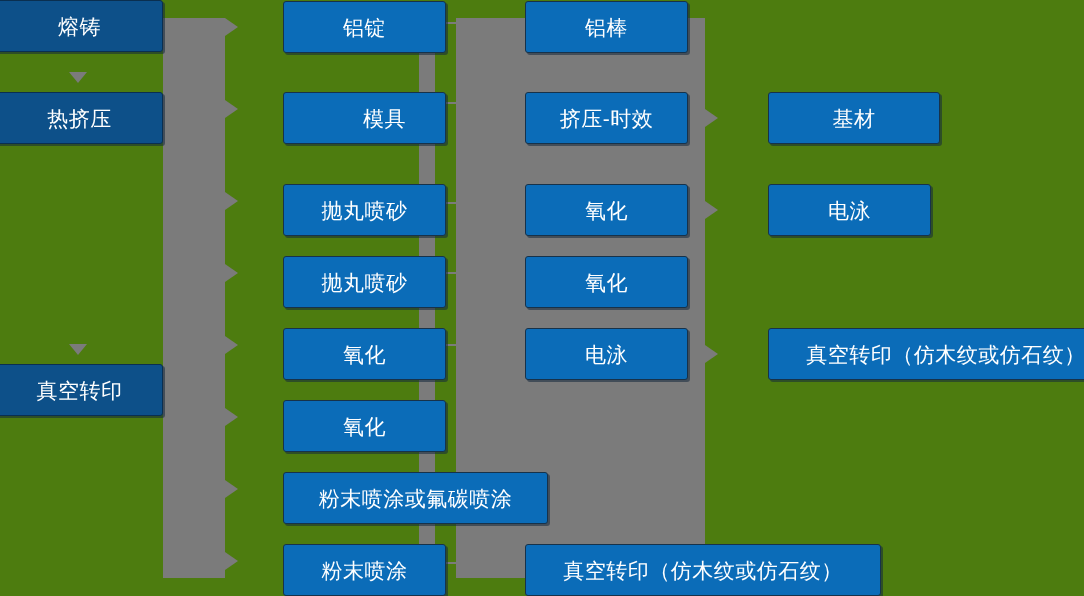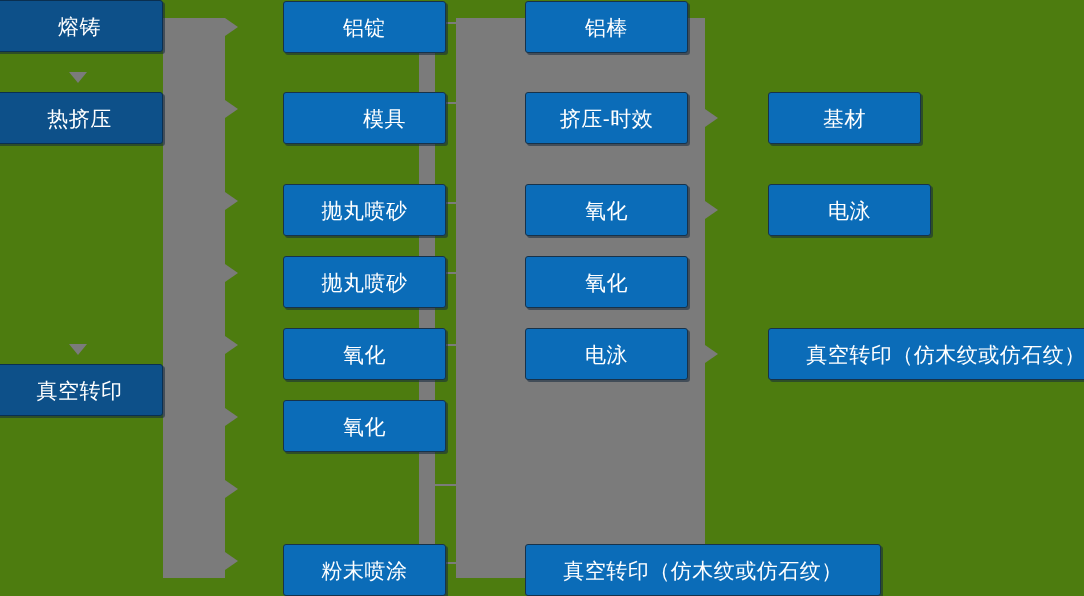--- a/index.html
+++ b/index.html
@@ -126,20 +126,23 @@
   </div>
   <div class="node light" style="left:243px; top:256px; width:163px; height:52px;">
     <span>抛丸喷砂</span>
   </div>
   <div class="node light" style="left:243px; top:328px; width:163px; height:52px;">
     <span>氧化</span>
   </div>
   <div class="node light" style="left:243px; top:400px; width:163px; height:52px;">
     <span>氧化</span>
   </div>
+  <div class="node light wide" style="left:243px; top:472px; width:265px; height:52px;">
+    <span>粉末喷涂或氟碳喷涂</span>
+  </div>
   <div class="node light" style="left:243px; top:544px; width:163px; height:52px;">
     <span>粉末喷涂</span>
   </div>
 
   <div class="node light" style="left:485px; top:92px; width:163px; height:52px;">
     <span>挤压-时效</span>
   </div>
   <div class="node light" style="left:485px; top:1px; width:163px; height:52px;">
     <span>铝棒</span>
   </div>
@@ -149,21 +152,21 @@
   <div class="node light" style="left:485px; top:256px; width:163px; height:52px;">
     <span>氧化</span>
   </div>
   <div class="node light" style="left:485px; top:328px; width:163px; height:52px;">
     <span>电泳</span>
   </div>
   <div class="node light wide" style="left:485px; top:544px; width:356px; height:52px;">
     <span>真空转印（仿木纹或仿石纹）</span>
   </div>
 
-  <div class="node light" style="left:728px; top:92px; width:153px; height:52px;">
+  <div class="node light" style="left:728px; top:92px; width:172px; height:52px;">
     <span>基材</span>
   </div>
   <div class="node light" style="left:728px; top:184px; width:163px; height:52px;">
     <span>电泳</span>
   </div>
   <div class="node light wide" style="left:728px; top:328px; width:356px; height:52px;">
     <span>真空转印（仿木纹或仿石纹）</span>
   </div>
 
 </div>

